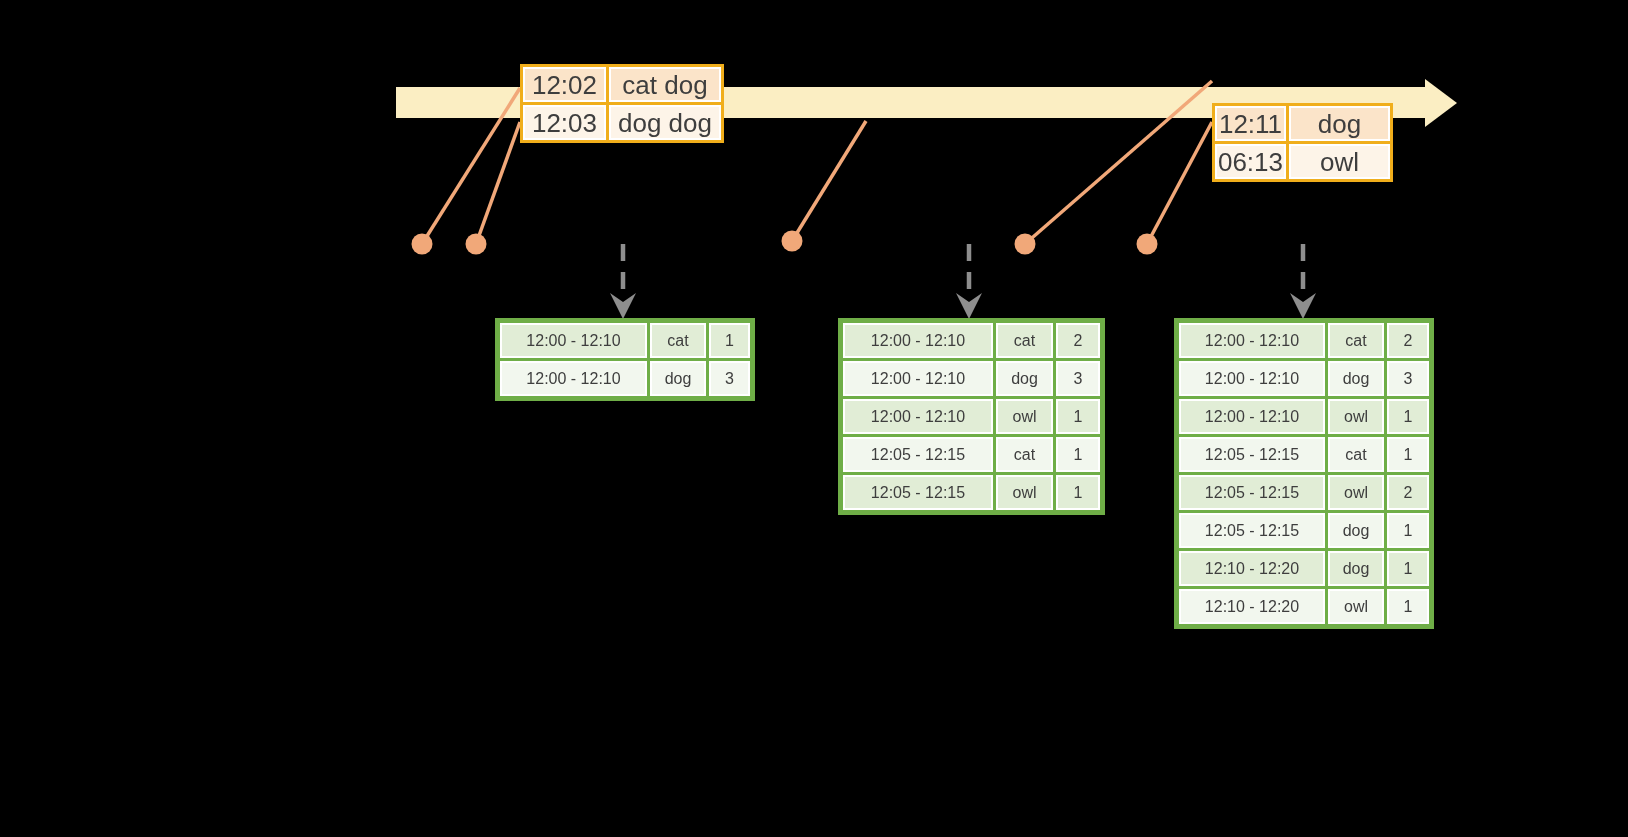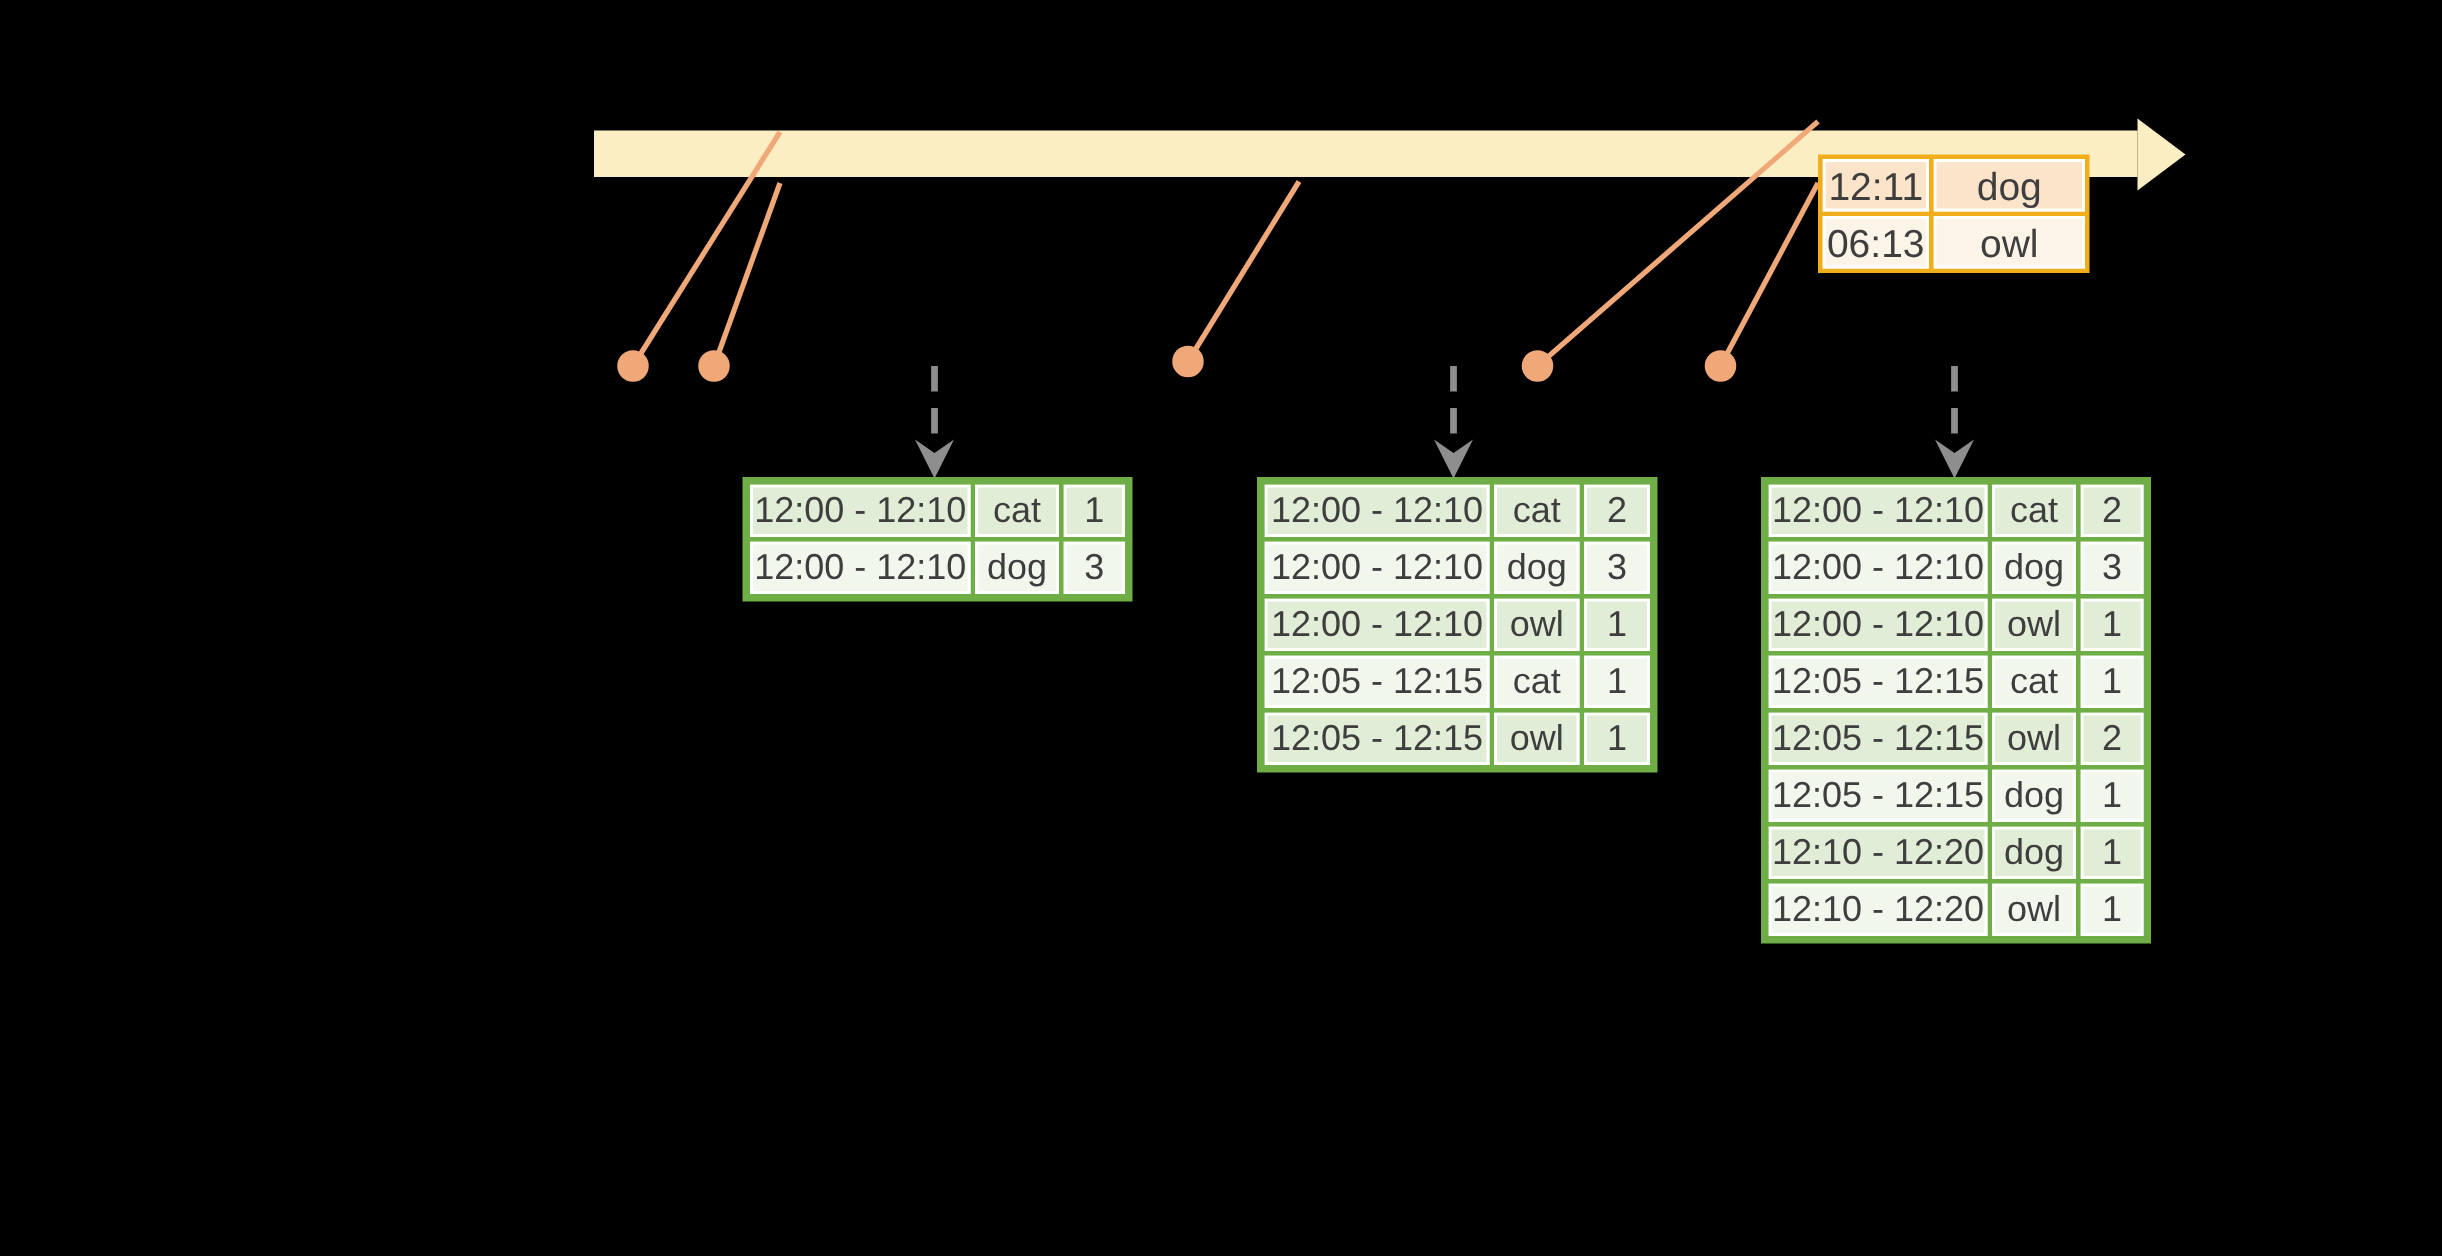--- a/index.html
+++ b/index.html
@@ -50,21 +50,21 @@
     display: grid;
     background: var(--result-border, #6fae47);
     padding: 5px;
     gap: 3px;
     grid-auto-rows: 35px;
   }
   .gcell {
     background: var(--result-row-even, #f2f7ee);
     box-shadow: inset 0 0 0 2px var(--inset-white, #ffffff);
     display: flex; align-items: center; justify-content: center;
-    font-size: 24px;
+    font-size: 16px;
     color: var(--text-color, #3e3e3e);
     line-height: 1;
   }
   .gcell.odd { background: var(--result-row-odd, #e1edd6); }
 </style>
 </head>
 <body>
 
 <div id="canvas">
 
@@ -88,20 +88,26 @@
     <line class="dstem" x1="623" y1="244" x2="623" y2="296"></line>
     <polygon class="dhead" points="610,293 623,302 636,293 623,319"></polygon>
 
     <line class="dstem" x1="969" y1="244" x2="969" y2="296"></line>
     <polygon class="dhead" points="956,293 969,302 982,293 969,319"></polygon>
 
     <line class="dstem" x1="1303" y1="244" x2="1303" y2="296"></line>
     <polygon class="dhead" points="1290,293 1303,302 1316,293 1303,319"></polygon>
   </svg>
 
+  <div class="etable" style="left:520px; top:64px; grid-template-columns:83px 112px;">
+    <div class="ecell odd">12:02</div>
+    <div class="ecell odd">cat dog</div>
+    <div class="ecell">12:03</div>
+    <div class="ecell">dog dog</div>
+  </div>
 
 
   <div class="etable" style="left:1212px; top:63px; grid-template-columns:71px 101px;margin-top:40px;">
     <div class="ecell odd">12:11</div>
     <div class="ecell odd">dog</div>
     <div class="ecell">06:13</div>
     <div class="ecell">owl</div>
   </div>
 
   <div class="gtable" style="left:495px; top:318px; grid-template-columns:147px 56px 41px;">

